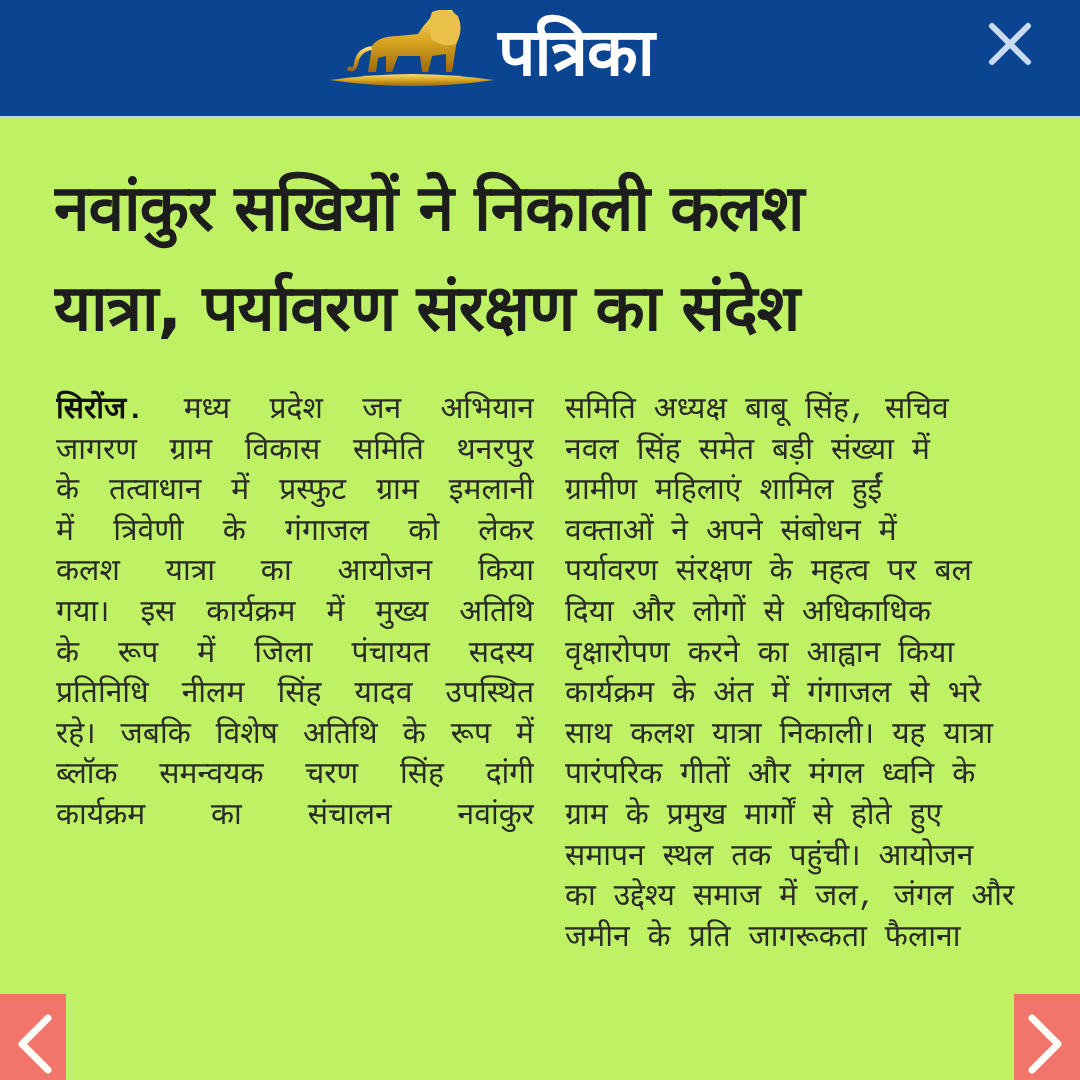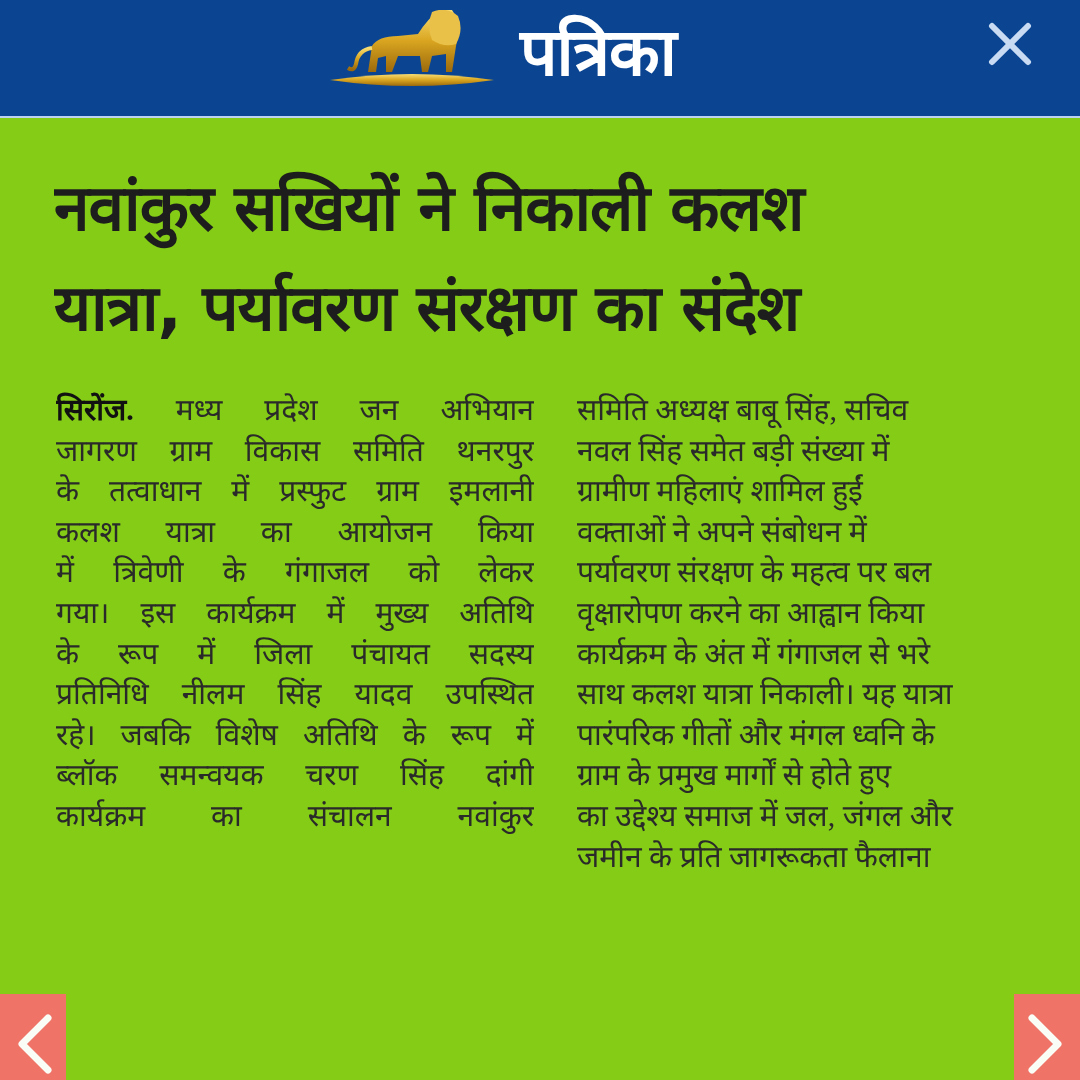--- a/index.html
+++ b/index.html
@@ -32,21 +32,21 @@
       height: 110px;
       display: flex;
       align-items: center;
     }
     .lion {
       width: 168px;
       height: 90px;
       position: relative;
     }
     .brand {
-      margin-left: 24px;
+      margin-left: 2px;
       color: #ffffff;
       font-family: "DejaVu Serif", serif;
       font-weight: bold;
       font-size: 66px;
       line-height: 1;
       letter-spacing: -1px;
       margin-top: -6px;
     }
     .close-btn {
       position: absolute;
@@ -55,51 +55,51 @@
       width: 52px;
       height: 52px;
       cursor: pointer;
     }
     .article {
       position: absolute;
       left: 0;
       top: 118px;
       width: 1080px;
       height: 962px;
-      background: #84cc16;
+      background: #bef264;
       overflow: hidden;
     }
     .headline {
       position: absolute;
       left: 54px;
       top: 40px;
       width: 990px;
       margin: 0;
       font-family: "DejaVu Sans", sans-serif;
       font-weight: bold;
       font-size: 64px;
       line-height: 100px;
       color: #1d1d1d;
       letter-spacing: -1px;
     }
     .col {
       position: absolute;
       top: 272px;
-      font-family: Liberation Serif, serif;
+      font-family: Liberation Mono, monospace;
       font-size: 30px;
       line-height: 40.6px;
       color: #2a2a2a;
       overflow: hidden;
     }
     .col-left {
       left: 56px;
       width: 478px;
     }
     .col-right {
-      left: 577px;
+      left: 565px;
       width: 458px;
     }
     .line {
       display: block;
       white-space: nowrap;
       text-align: justify;
       text-align-last: justify;
       overflow: hidden;
     }
     .col-right .line {
@@ -165,41 +165,43 @@
   <div class="article">
     <h1 class="headline">
       <span class="line" style="text-align:left;text-align-last:left">नवांकुर सखियों ने निकाली कलश</span>
       <span class="line" style="text-align:center;text-align-last:left">यात्रा, पर्यावरण संरक्षण का संदेश</span>
     </h1>
 
     <div class="col col-left">
       <span class="line"><span class="dateline">सिरोंज.</span><span> मध्य प्रदेश जन अभियान</span></span>
       <span class="line">जागरण ग्राम विकास समिति थनरपुर</span>
       <span class="line">के तत्वाधान में प्रस्फुट ग्राम इमलानी</span>
+      <span class="line">में त्रिवेणी के गंगाजल को लेकर</span>
       <span class="line">कलश यात्रा का आयोजन किया</span>
-      <span class="line">में त्रिवेणी के गंगाजल को लेकर</span>
       <span class="line">गया। इस कार्यक्रम में मुख्य अतिथि</span>
       <span class="line">के रूप में जिला पंचायत सदस्य</span>
       <span class="line">प्रतिनिधि नीलम सिंह यादव उपस्थित</span>
       <span class="line">रहे। जबकि विशेष अतिथि के रूप में</span>
       <span class="line">ब्लॉक समन्वयक चरण सिंह दांगी</span>
       <span class="line">कार्यक्रम का संचालन नवांकुर</span>
     </div>
 
     <div class="col col-right">
       <span class="line">समिति अध्यक्ष बाबू सिंह, सचिव</span>
       <span class="line">नवल सिंह समेत बड़ी संख्या में</span>
       <span class="line">ग्रामीण महिलाएं शामिल हुईं</span>
       <span class="line">वक्ताओं ने अपने संबोधन में</span>
       <span class="line">पर्यावरण संरक्षण के महत्व पर बल</span>
+      <span class="line">दिया और लोगों से अधिकाधिक</span>
       <span class="line">वृक्षारोपण करने का आह्वान किया</span>
       <span class="line">कार्यक्रम के अंत में गंगाजल से भरे</span>
       <span class="line">साथ कलश यात्रा निकाली। यह यात्रा</span>
       <span class="line">पारंपरिक गीतों और मंगल ध्वनि के</span>
       <span class="line">ग्राम के प्रमुख मार्गों से होते हुए</span>
+      <span class="line">समापन स्थल तक पहुंची। आयोजन</span>
       <span class="line">का उद्देश्य समाज में जल, जंगल और</span>
       <span class="line">जमीन के प्रति जागरूकता फैलाना</span>
     </div>
   </div>
 
   <div class="nav-btn nav-prev">
     <svg width="66" height="90" viewBox="0 0 66 90">
       <polyline points="48,24 22,50 48,76" fill="none" stroke="#ffffff" stroke-width="7" stroke-linecap="round" stroke-linejoin="round"></polyline>
     </svg>
   </div>

